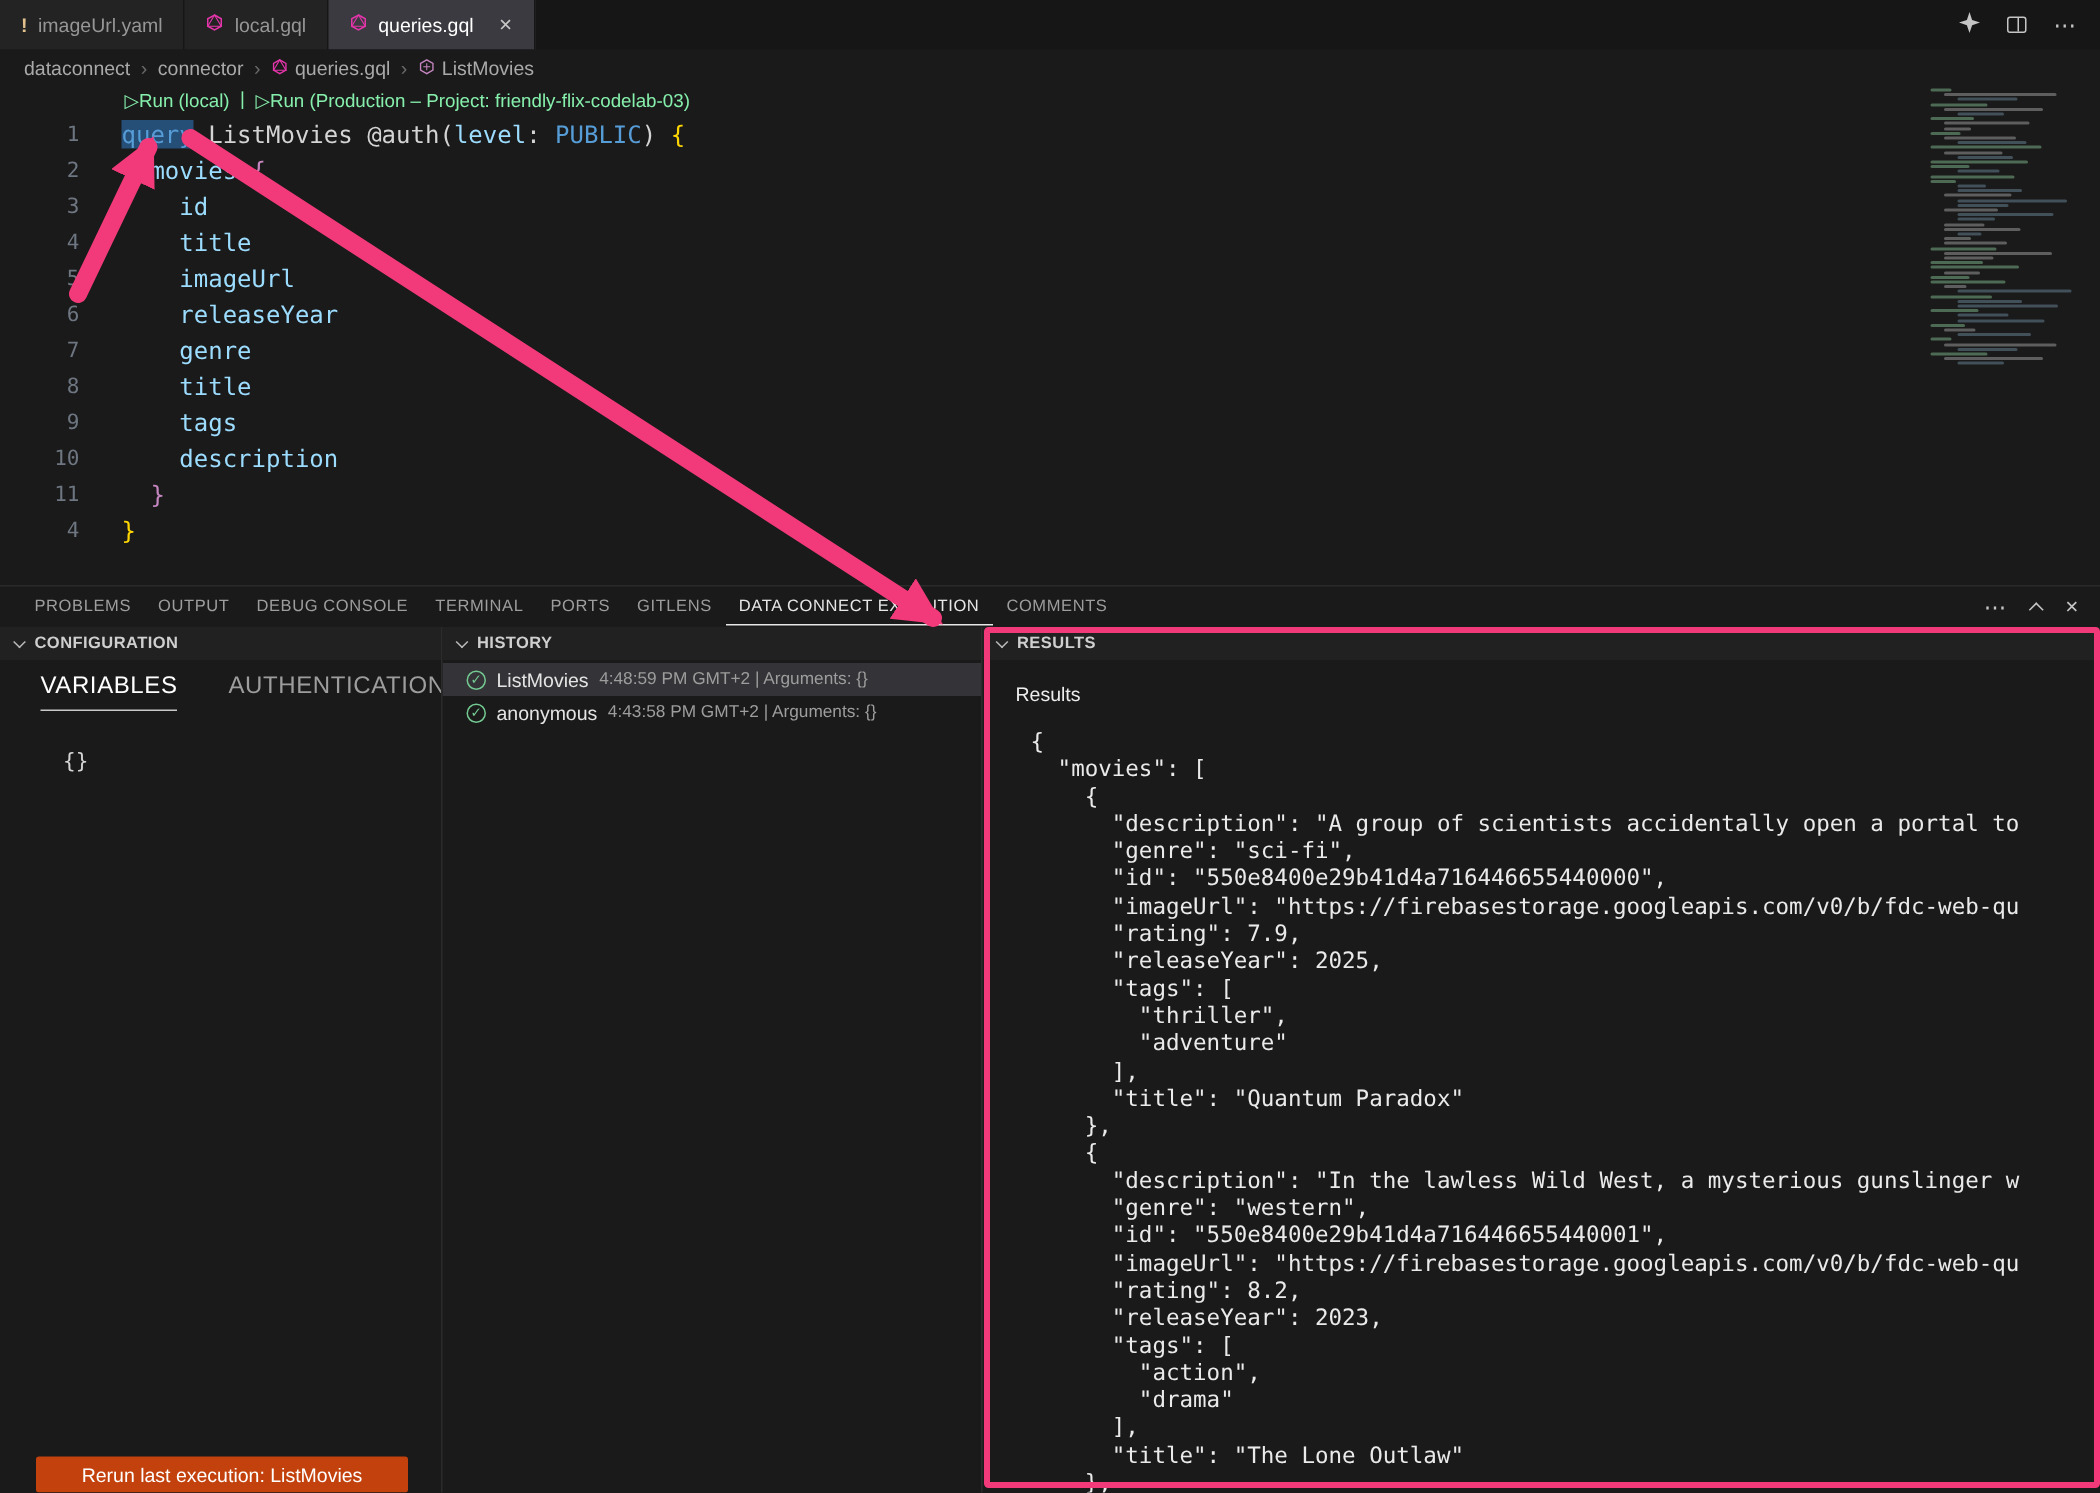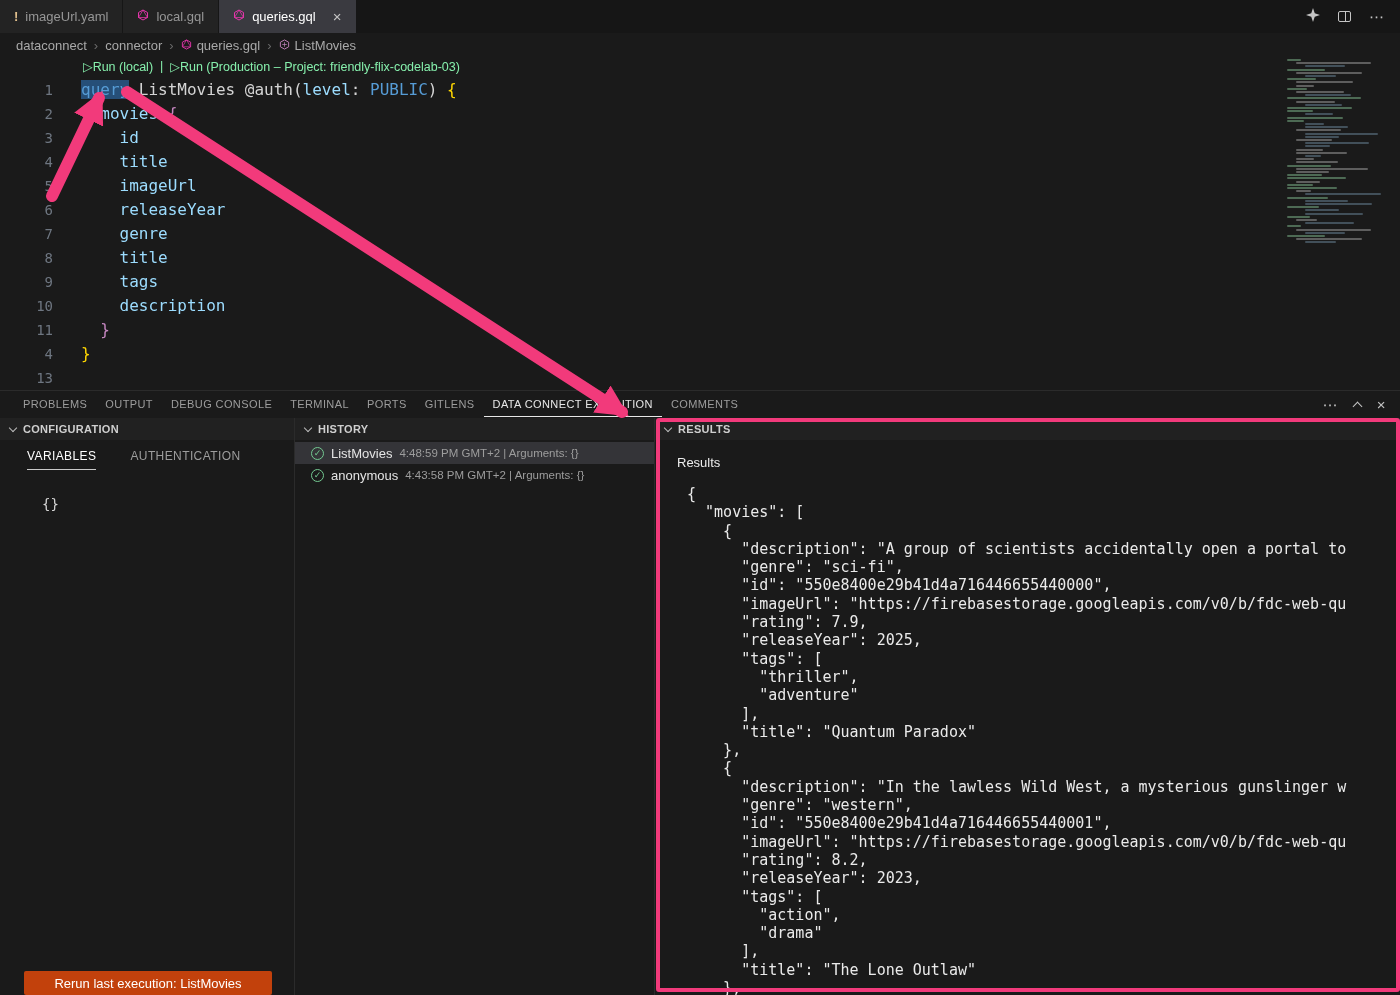--- a/index.html
+++ b/index.html
@@ -47,21 +47,21 @@
   .chev-up{width:7px;height:7px;border-left:1.5px solid #c5c5c5;border-top:1.5px solid #c5c5c5;transform:rotate(45deg);display:inline-block;margin-top:4px}
   .panel-body{position:absolute;left:0;top:27px;bottom:0;width:1224px}
   .col{position:absolute;top:0;bottom:0;overflow:hidden}
   .col-config{left:0;width:295px;border-right:1px solid #2b2b2b}
   .col-history{left:295px;width:360px;border-right:1px solid #2b2b2b}
   .col-results{left:655px;width:745px}
   .col-header{height:22px;display:flex;align-items:center;padding-left:8px;font-size:11px;font-weight:bold;color:#cfcfcf;background:#212121;letter-spacing:.3px}
   .chev-down{width:6px;height:6px;border-right:1.2px solid #bbb;border-bottom:1.2px solid #bbb;transform:rotate(45deg);display:inline-block;margin:-3px 7px 0 2px}
 
   
-  .cfg-tabs{display:flex;gap:34px;padding:9px 0 0 27px;font-size:12px;color:#9d9d9d;letter-spacing:.4px}
+  .cfg-tabs{display:flex;gap:34px;padding:9px 0 0 27px;font-size:16px;color:#9d9d9d;letter-spacing:.4px}
   .cfg-tab{padding-bottom:6px;cursor:pointer}
   .cfg-tab.active{color:#fff;border-bottom:1.5px solid #c9c9c9}
   .cfg-value{margin:26px 0 0 42px;font-family:"DejaVu Sans Mono",monospace;font-size:14px;color:#d4d4d4}
   .rerun{position:absolute;left:24px;bottom:0;width:248px;height:24px;background:#c2410c;color:#fff;border:none;border-radius:2px;font-size:13px;font-family:"Liberation Sans",sans-serif;cursor:pointer}
 
   
   .hist-list{padding-top:2px}
   .hist-item{height:22px;display:flex;align-items:center;gap:7px;padding-left:16px;font-size:13px;color:#e4e4e4;cursor:pointer;white-space:nowrap}
   .hist-item.selected{background:#343438}
   .check{width:13px;height:13px;flex:0 0 auto;border:1px solid #73c991;border-radius:50%;color:#73c991;font-size:9px;line-height:11px;text-align:center}
@@ -180,24 +180,20 @@
         <span class="ln">10</span>
         <span class="lt"><span class="tk-plain">    </span><span class="tk-attr">description</span></span>
       </div>
       <div class="code-line">
         <span class="ln">11</span>
         <span class="lt"><span class="tk-plain">  </span><span class="tk-b2">}</span></span>
       </div>
       <div class="code-line">
         <span class="ln">4</span>
         <span class="lt"><span class="tk-b1">}</span></span>
-      </div>
-      <div class="code-line">
-        <span class="ln">13</span>
-        <span class="lt"></span>
       </div>
     </div>
   <div class="minimap" id="minimap">
       <div class="mm-line" style="left: 4px; top: 2px; width: 14px; background: rgb(87, 121, 95);"></div>
       <div class="mm-line" style="left: 13px; top: 5.2px; width: 75px; background: rgb(107, 107, 107);"></div>
       <div class="mm-line" style="left: 22px; top: 8.4px; width: 40px; background: rgb(74, 90, 102);"></div>
       <div class="mm-line" style="left: 4px; top: 11.6px; width: 38px; background: rgb(87, 121, 95);"></div>
       <div class="mm-line" style="left: 13px; top: 14.8px; width: 66px; background: rgb(107, 107, 107);"></div>
       <div class="mm-line" style="left: 22px; top: 18px; width: 31px; background: rgb(74, 90, 102);"></div>
       <div class="mm-line" style="left: 4px; top: 21.2px; width: 29px; background: rgb(87, 121, 95);"></div>

